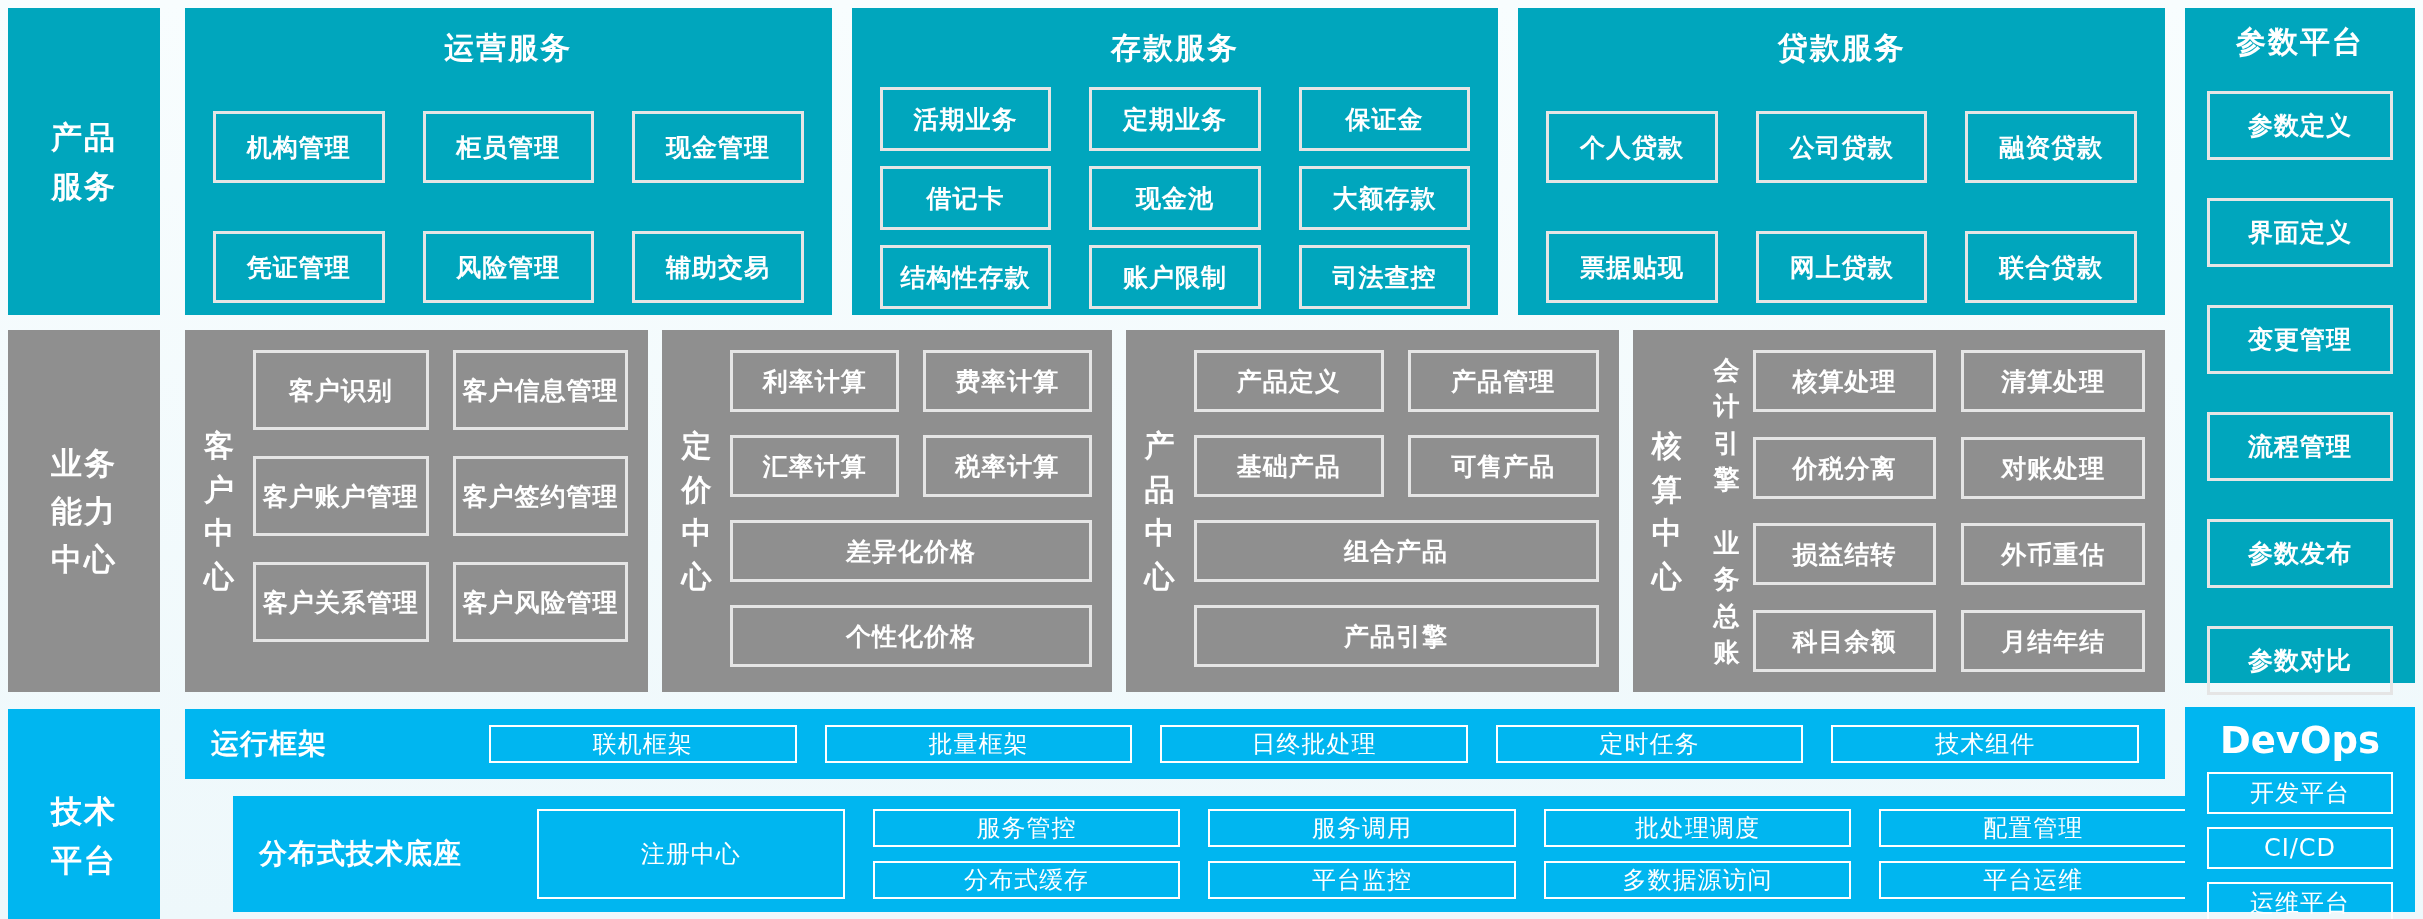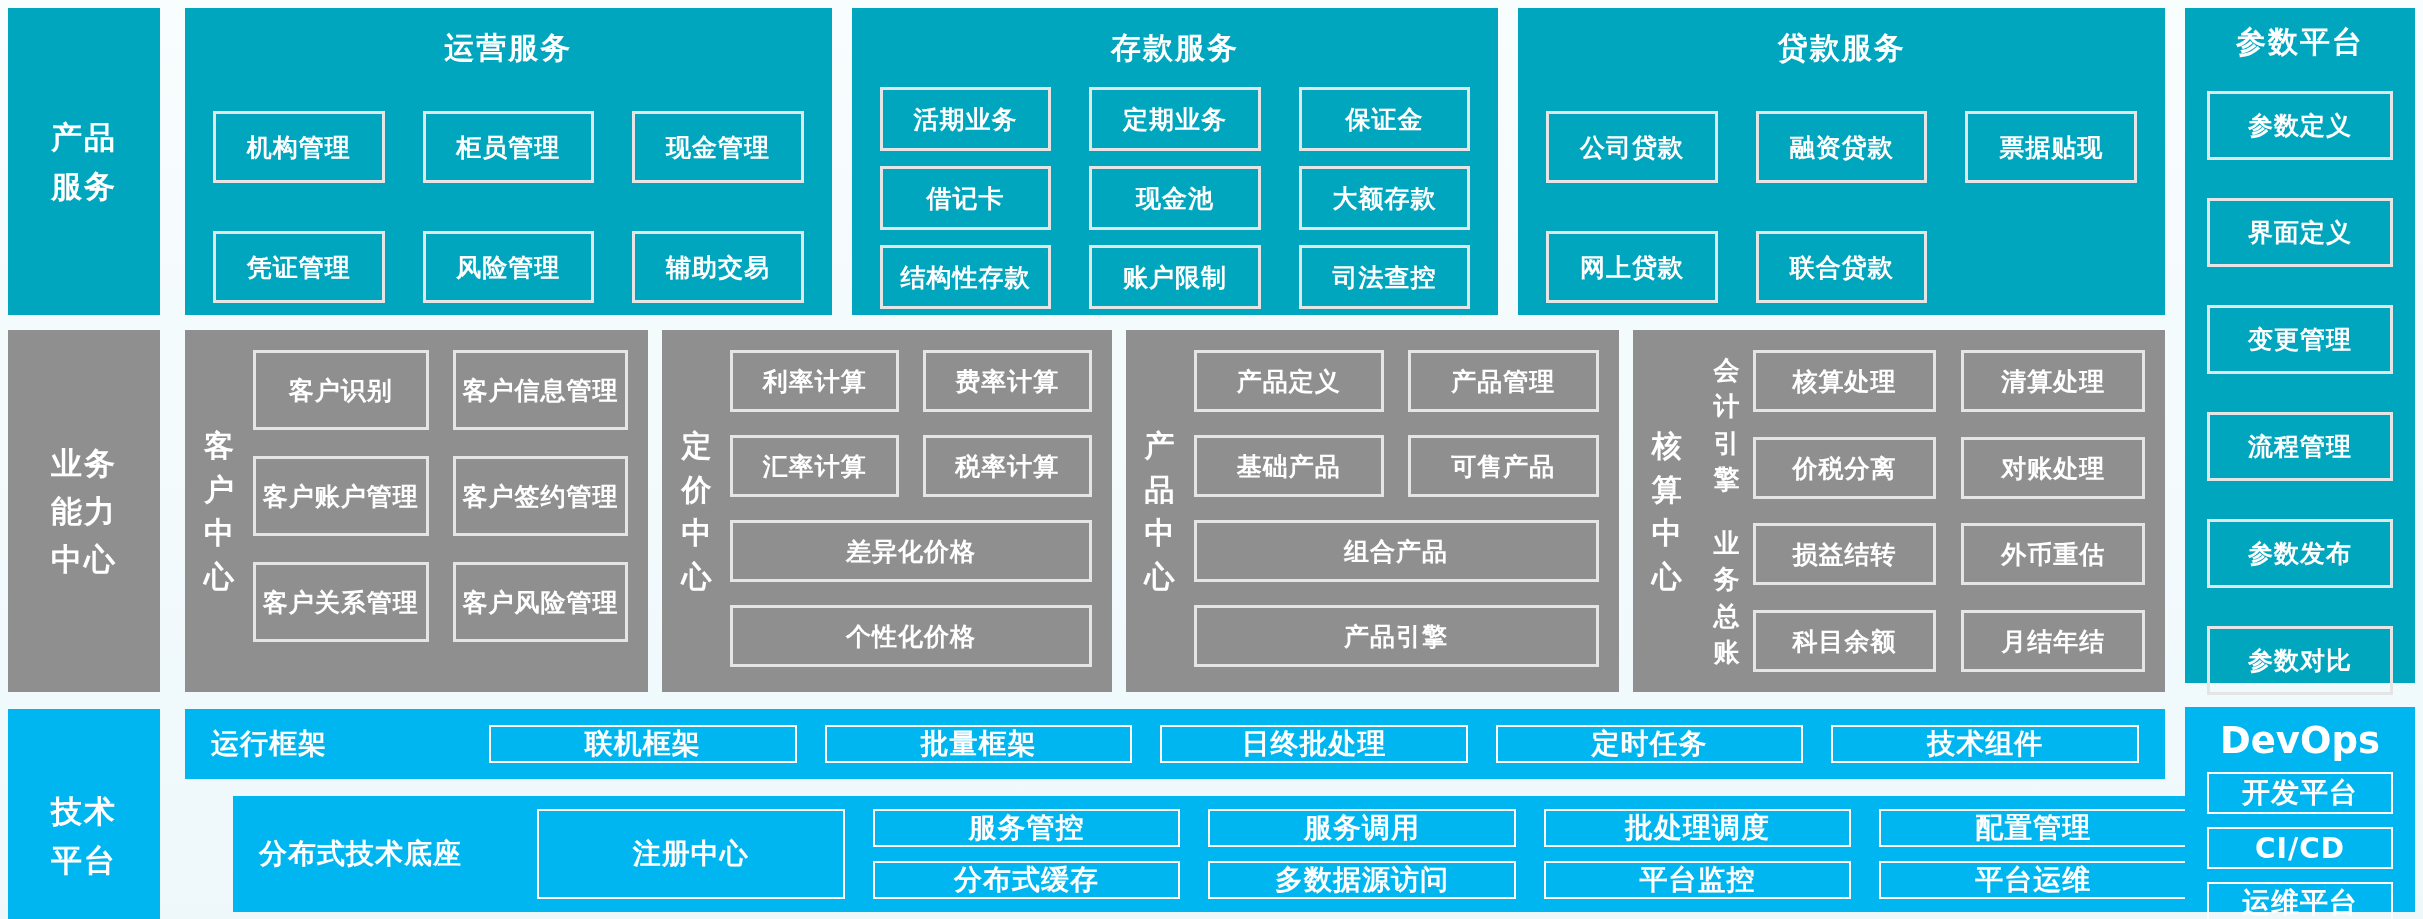--- a/index.html
+++ b/index.html
@@ -100,21 +100,21 @@
     column-gap:28px; align-content:center;
     padding:0 26px; box-sizing:border-box;
   }
   .bottom-grid.runtime     { top:709px; height:70px;  grid-auto-rows:38px; }
   .bottom-grid.distributed { top:796px; height:116px; grid-template-rows:38px 38px; row-gap:14px;margin-left:48px; }
   .bar-label { font-size:28px; font-weight:700; letter-spacing:1px; align-self:center; }
   .bottom-grid.distributed .bar-label { grid-row:1 / 3; }
   .sbox {
     border:2px solid #fff;
     display:flex; align-items:center; justify-content:center;
-    font-size:28px; font-weight:700; letter-spacing:1px;text-align:center;
+    font-size:24px; font-weight:400; letter-spacing:1px;text-align:center;
   }
   .registry { grid-row:1 / 3; height:100%; box-sizing:border-box; }
 
   
   .devops-col {
     position:absolute; left:2185px; top:707px; width:230px; height:205px;
     background:#00b6f0; padding:8px 22px; box-sizing:border-box;
   }
   .devops-title { text-align:center; font-size:37px; font-weight:700; margin:4px 0 10px; }
   .devops-col .sbox { height:38px; margin-bottom:13px; }
@@ -158,20 +158,21 @@
         <div class="box">大额存款</div>
         <div class="box">结构性存款</div>
         <div class="box">账户限制</div>
         <div class="box">司法查控</div>
       </div>
     </div>
 
     <div class="tsec">
       <div class="tsec-title">贷款服务</div>
       <div class="tgrid rows2">
+        <div class="box">个人贷款</div>
         <div class="box">公司贷款</div>
         <div class="box">融资贷款</div>
         <div class="box">票据贴现</div>
         <div class="box">网上贷款</div>
         <div class="box">联合贷款</div>
       </div>
     </div>
   </div>
 
   <div class="param-col">
@@ -269,22 +270,22 @@
   </div>
 
   <div class="bottom-grid distributed">
     <div class="bar-label">分布式技术底座</div>
     <div class="sbox registry">注册中心</div>
     <div class="sbox">服务管控</div>
     <div class="sbox">服务调用</div>
     <div class="sbox">批处理调度</div>
     <div class="sbox">配置管理</div>
     <div class="sbox">分布式缓存</div>
+    <div class="sbox">平台监控</div>
     <div class="sbox">多数据源访问</div>
-    <div class="sbox">平台监控</div>
     <div class="sbox">平台运维</div>
   </div>
 
   <div class="devops-col">
     <div class="devops-title">DevOps</div>
     <div class="sbox">开发平台</div>
     <div class="sbox">CI/CD</div>
     <div class="sbox">运维平台</div>
   </div>
 

